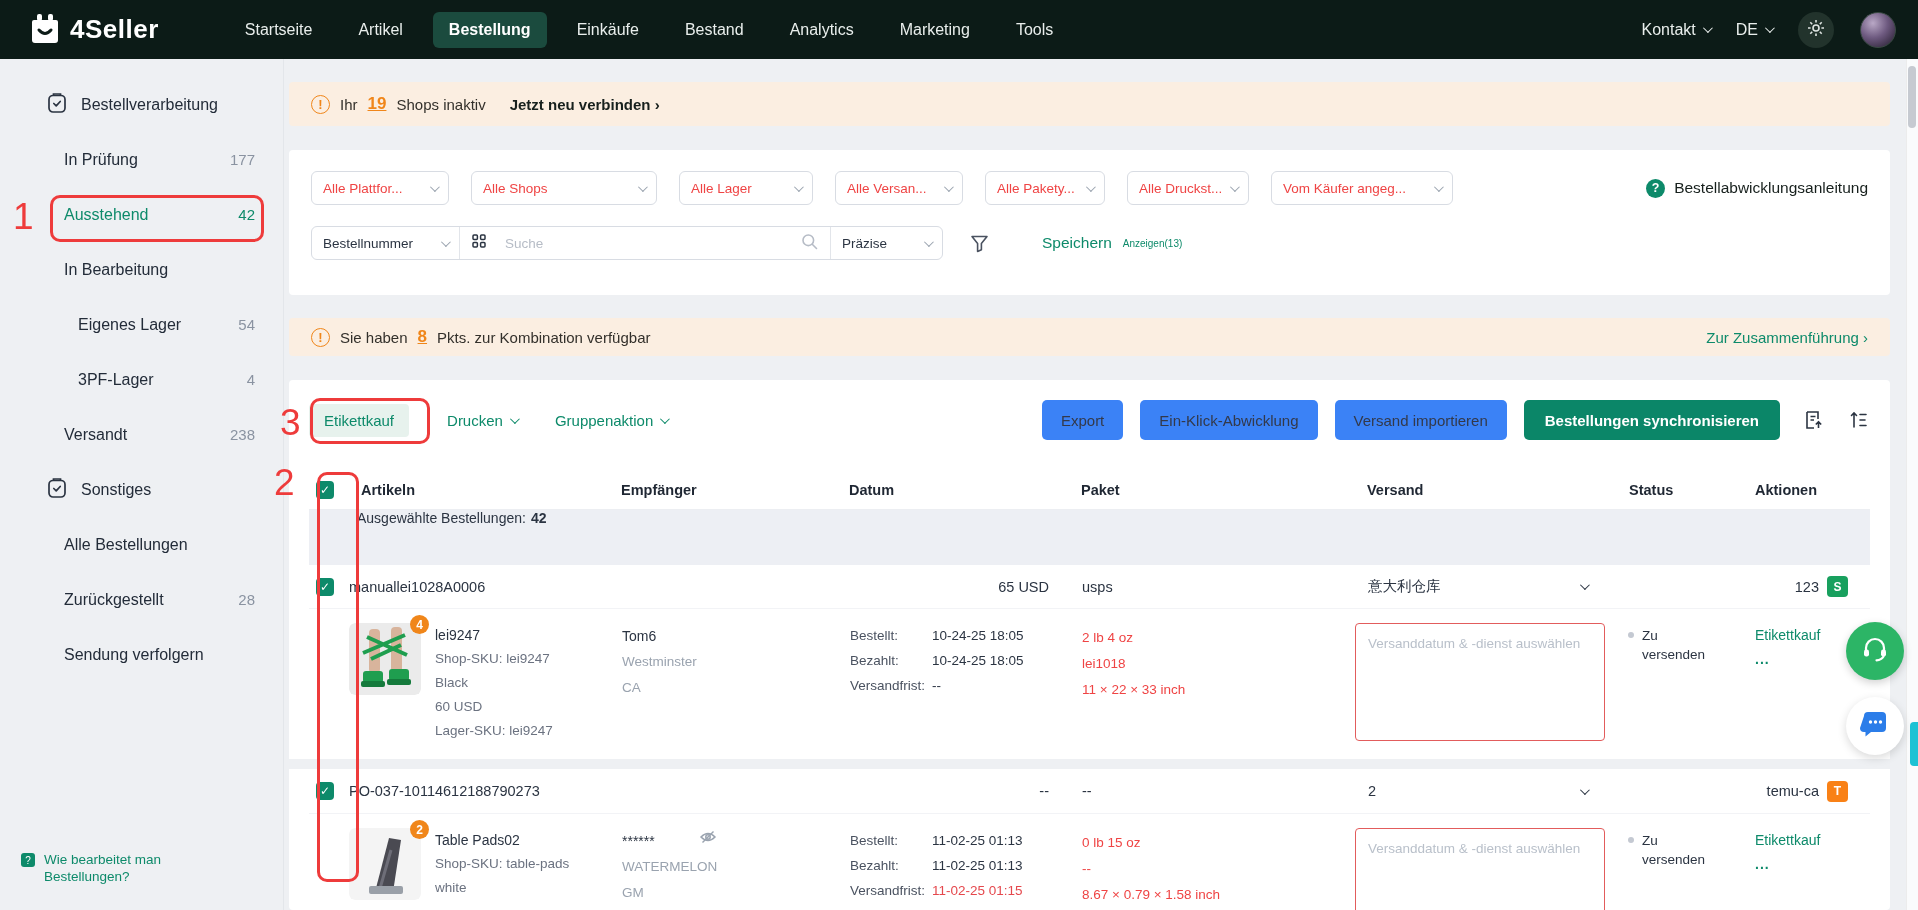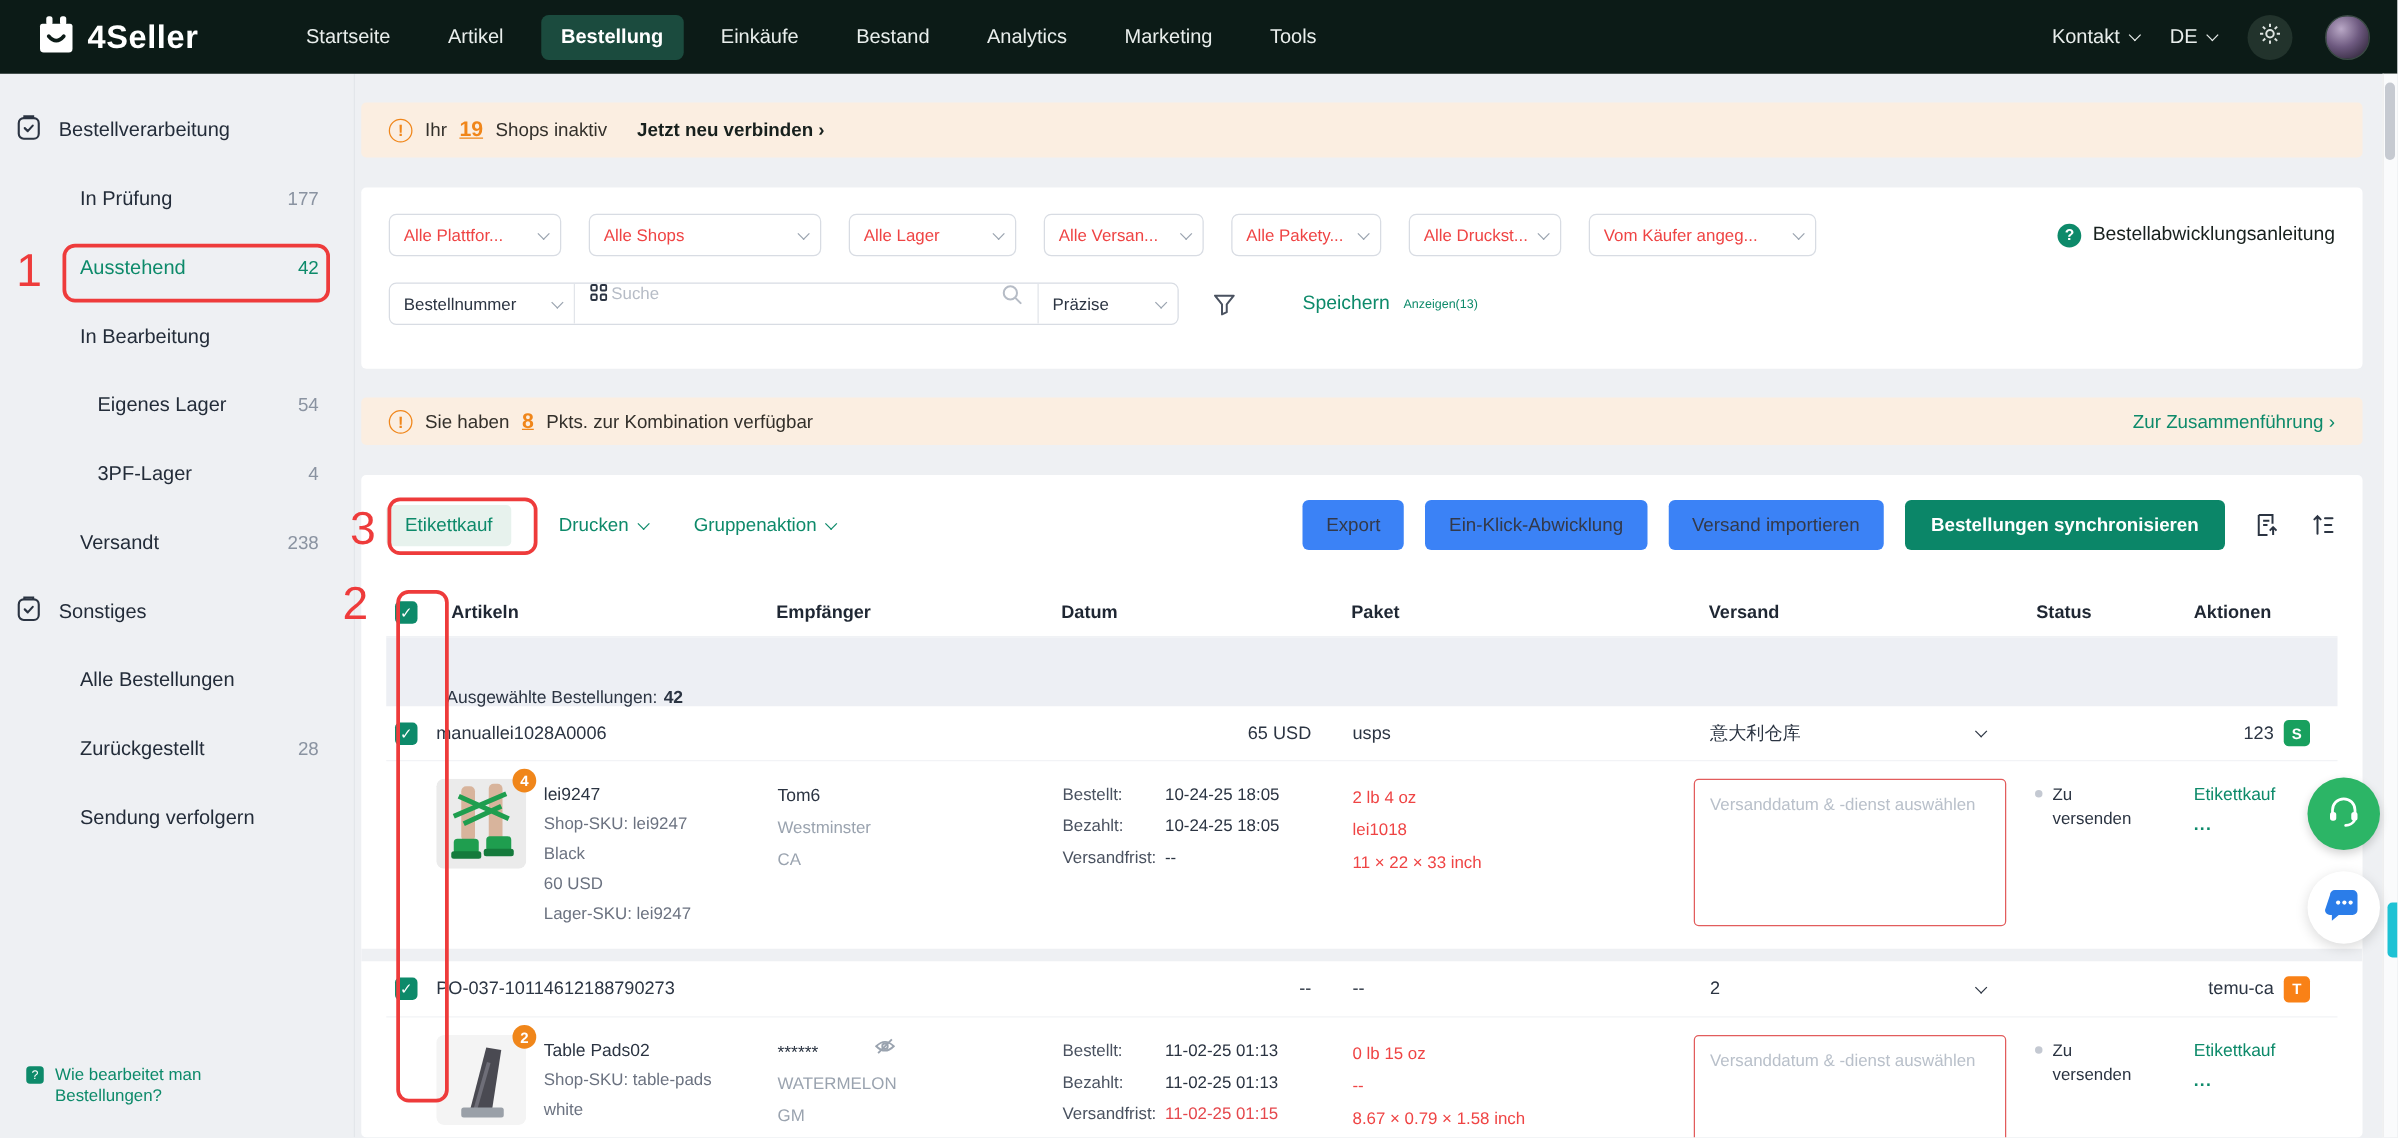--- a/index.html
+++ b/index.html
@@ -20,21 +20,21 @@
   .chev { display:inline-block; width:7px; height:7px; border-right:1.6px solid currentColor;
     border-bottom:1.6px solid currentColor; transform:rotate(45deg) translateY(-2px); }
   .gear-wrap { width:36px; height:36px; border-radius:50%; background:#22332c; display:flex;
     align-items:center; justify-content:center; }
   .avatar { width:36px; height:36px; border-radius:50%;
     background:radial-gradient(circle at 35% 30%, #b9a8c6, #6e5a80 45%, #2e2438 90%); border:1px solid #3a4a44; }
 
   
   .sidebar { position:absolute; left:0; top:59px; width:284px; height:851px; border-right:1px solid #e3e6ea; }
   .side-list { list-style:none; padding-top:18px; }
-  .side-item { height:55px; display:flex; align-items:center; padding:0 28px 0 12px; font-size:16px; cursor:pointer; }
+  .side-item { height:55px; display:flex; align-items:center; padding:0 28px 0 46px; font-size:16px; cursor:pointer; }
   .side-item .lbl { color:#232c39; }
   .side-item.lvl1 { padding-left:64px; }
   .side-item.lvl2 { padding-left:78px; }
   .side-item .cnt { margin-left:auto; color:#8a93a1; font-size:15px; }
   .side-item.active .lbl, .side-item.active .cnt { color:#0d8a6a; }
   .side-head { gap:13px; }
   .side-help { position:absolute; left:20px; bottom:24px; display:flex; gap:8px; align-items:flex-start;
     color:#0d8a6a; font-size:13.5px; line-height:1.25; width:210px; cursor:pointer; }
 
   
@@ -58,21 +58,21 @@
     padding:0 11px; font-size:13.5px; color:#ef4444; background:#fff; cursor:pointer; margin-right:22px; }
   .dd .chev, .sel .chev { color:#9aa3af; margin-left:auto; }
   .dd1{width:138px}.dd2{width:186px}.dd3{width:134px}.dd4{width:128px}.dd5{width:120px}.dd6{width:122px}.dd7{width:182px}
   .guide { margin-left:auto; display:flex; align-items:center; gap:9px; font-size:15.5px; color:#17201d; cursor:pointer; }
   .qmark { width:19px; height:19px; border-radius:50%; background:#0d8a6a; color:#fff; font-size:12.5px;
     font-weight:bold; display:flex; align-items:center; justify-content:center; }
   .frow2 { margin-top:21px; }
   .searchgrp { display:flex; align-items:stretch; height:34px; border:1px solid #d8dce3; border-radius:6px; overflow:hidden; }
   .sel { display:flex; align-items:center; padding:0 11px; font-size:13.5px; color:#2b3442; cursor:pointer; gap:26px; }
   .sel-cat { width:148px; border-right:1px solid #e2e5ea; }
-  .search-box { width:370px; display:flex; gap:3px; padding:0 12px; }
+  .search-box { width:370px; display:flex; align-items:center; gap:19px; padding:0 12px; }
   .search-box .ph { color:#b6bcc6; font-size:13.5px; flex:1; }
   .sel-mode { border-left:1px solid #e2e5ea; width:112px; gap:18px; }
   .funnel { margin-left:26px; cursor:pointer; display:flex; }
   .save { margin-left:52px; font-size:15.5px; }
   .show { margin-left:11px; font-size:10px; }
 
   
   .table-card { margin-top:24px; height:530px; padding:20px 20px 0; overflow:hidden; }
   .toolbar { display:flex; align-items:center; height:40px; }
   .chip { background:#e7f2ed; color:#0d8a6a; font-size:15px; padding:8px 15px; border-radius:4px; cursor:pointer; }
@@ -81,21 +81,21 @@
   .gbtn { background:#3b82f6; border:none; font-family:inherit; color:#33394a; font-size:15px; height:40px;
     padding:0 19px; border-radius:5px; cursor:pointer; }
   .pbtn { background:#0b8668; color:#fff; border:none; font-family:inherit; font-size:15px; height:40px;
     padding:0 21px; border-radius:5px; cursor:pointer; font-weight:bold; }
   .tb-ic { margin-left:6px; cursor:pointer; display:flex; }
 
   .trow { display:grid; grid-template-columns:40px 260px 228px 232px 286px 262px 118px 1fr; align-items:center; }
   .thead { height:40px; margin-top:30px; font-size:14.5px; font-weight:bold; color:#1f2733; border-bottom:1px solid #eceef2; }
   .cb { width:18px; height:18px; border-radius:4px; background:#0d8a6a; color:#fff; font-size:12px;
     display:flex; align-items:center; justify-content:center; margin-left:7px; cursor:pointer; }
-  .summary { height:55px; background:#edeff4; display:flex; align-items:flex-end; padding-left:48px; font-size:14px; color:#2b3442; }
+  .summary { height:55px; background:#edeff4; display:flex; align-items:flex-start; padding-left:48px; font-size:14px; color:#2b3442; }
   .summary b { margin-left:5px; }
   .ohead { height:44px; border-bottom:1px solid #f2f3f6; font-size:14.5px; }
   .ohead .oid { grid-column:2 / span 2; }
   .amount { text-align:right; padding-right:20px; }
   .vsel { display:flex; align-items:center; padding-right:30px; }
   .vsel .chev { margin-left:auto; }
   .oright { display:flex; align-items:center; justify-content:flex-end; gap:8px; padding-right:22px; }
   .plat-ic { width:21px; height:21px; border-radius:4px; color:#fff; font-size:12px; font-weight:bold;
     display:flex; align-items:center; justify-content:center; }
   .plat-s { background:#18a05e; } .plat-t { background:#f98116; }

